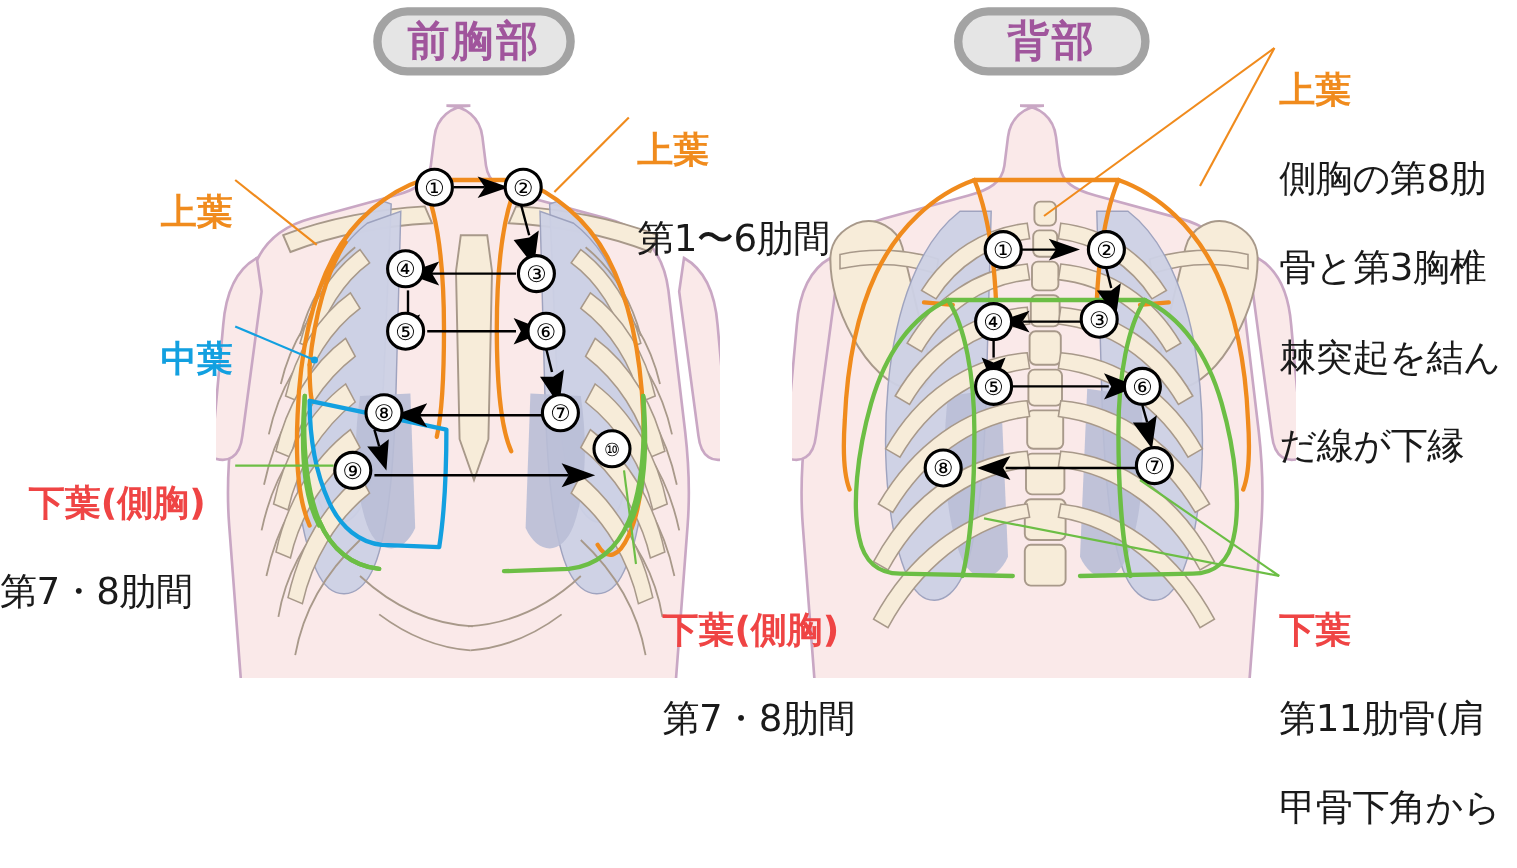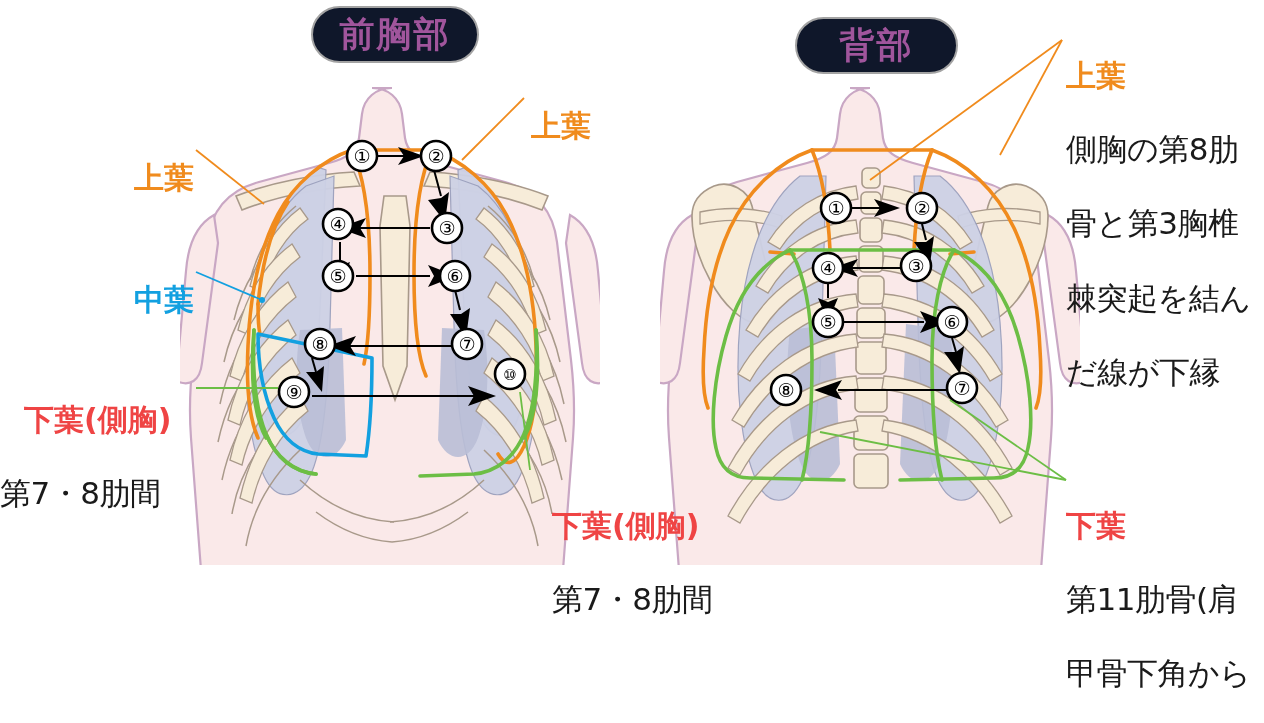--- a/index.html
+++ b/index.html
@@ -7,31 +7,31 @@
     width:1264px;height:723px;position:relative;overflow:hidden;
     font-family:"DejaVu Sans","Liberation Sans",sans-serif;
     color:#1a1a1a;
   }
   .stage{position:absolute;left:0;top:0;width:1264px;height:723px;}
   svg.art{position:absolute;left:0;top:0;width:1264px;height:723px;overflow:visible;}
 
   
   .pill{
     position:absolute;
-    border:2px solid #a3a3a3;
+    border:7px solid #a3a3a3;
     border-radius:34px;
-    background:#0f172a;
+    background:#e5e5e5;
     color:#a0559c;
     font-weight:bold;
     display:flex;align-items:center;justify-content:center;
     letter-spacing:2px;
     box-sizing:border-box;
   }
   #pill-front{left:311px;top:6px;width:168px;height:57px;font-size:35px;}
-  #pill-back{left:795px;top:17px;width:163px;height:57px;font-size:35px;}
+  #pill-back{left:795px;top:6px;width:163px;height:57px;font-size:35px;}
 
   
   .lbl{position:absolute;line-height:1.18;white-space:pre;}
   .lbl .hd{font-weight:bold;font-size:30px;display:block;}
   .lbl .bd{font-size:31px;display:block;color:#1a1a1a;letter-spacing:-0.5px;}
   .hd-orange{color:#f08b1d;}
   .hd-blue{color:#12a0e0;}
   .hd-green{color:#ef4444;}
 
   #lbl-left-upper{left:2px;top:122px;width:230px;text-align:left;}
@@ -368,20 +368,21 @@
     <span class="hd hd-blue">中葉</span>
   </div>
 
   <div class="lbl" id="lbl-left-lower">
     <span class="hd hd-green">下葉(側胸)</span>
     <span class="bd">第7・8肋間</span>
   </div>
 
   <div class="lbl" id="lbl-top-upper">
     <span class="hd hd-orange">上葉</span>
+    <span class="bd">第1〜6肋間</span>
   </div>
 
   <div class="lbl" id="lbl-bottom-lower">
     <span class="hd hd-green">下葉(側胸)</span>
     <span class="bd">第7・8肋間</span>
   </div>
 
   <div class="lbl multiline" id="lbl-right-upper">
     <span class="hd hd-orange">上葉</span>
     <span class="bd">側胸の第8肋</span>

